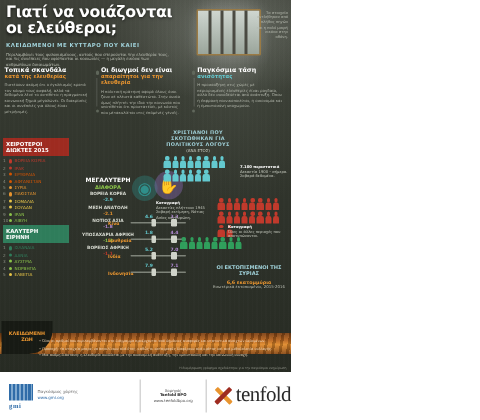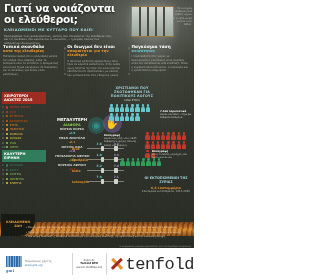--- a/index.html
+++ b/index.html
@@ -119,21 +119,21 @@
   .gmi .g2{position:absolute;left:0;bottom:0;width:16px;height:4px;color:#2f6ca8;font-size:4.4px;font-weight:bold;
            font-family:"Liberation Serif",serif;letter-spacing:.4px;}
   .ftxt{color:#6a6a6a;font-size:2.7px;line-height:3.6px;padding-left:3px;}
   .fmid{width:44px;text-align:center;color:#4a4a4a;font-size:2.6px;line-height:3.6px;}
   .fmid b{color:#1a1a1a;}
   .fright{display:flex;align-items:center;padding-left:4px;}
   .xlogo{width:13px;height:13px;position:relative;flex:none;margin-right:2px;}
   .xlogo i{position:absolute;left:50%;top:50%;width:14px;height:3.4px;border-radius:.6px;}
   .xlogo i:nth-child(1){background:#e8942f;transform:translate(-50%,-50%) rotate(45deg);}
   .xlogo i:nth-child(2){background:#9e2b20;transform:translate(-50%,-50%) rotate(-45deg);}
-  .tenfold{font-family:Liberation Mono, monospace;font-size:17px;color:#2a2a2a;letter-spacing:-.4px;}
+  .tenfold{font-family:Liberation Serif, serif;font-size:14px;color:#2a2a2a;letter-spacing:-.4px;}
 </style>
 </head>
 <body>
 
 <div class="poster">
 
   <div class="board">
 
     <div class="glow"></div>
 

